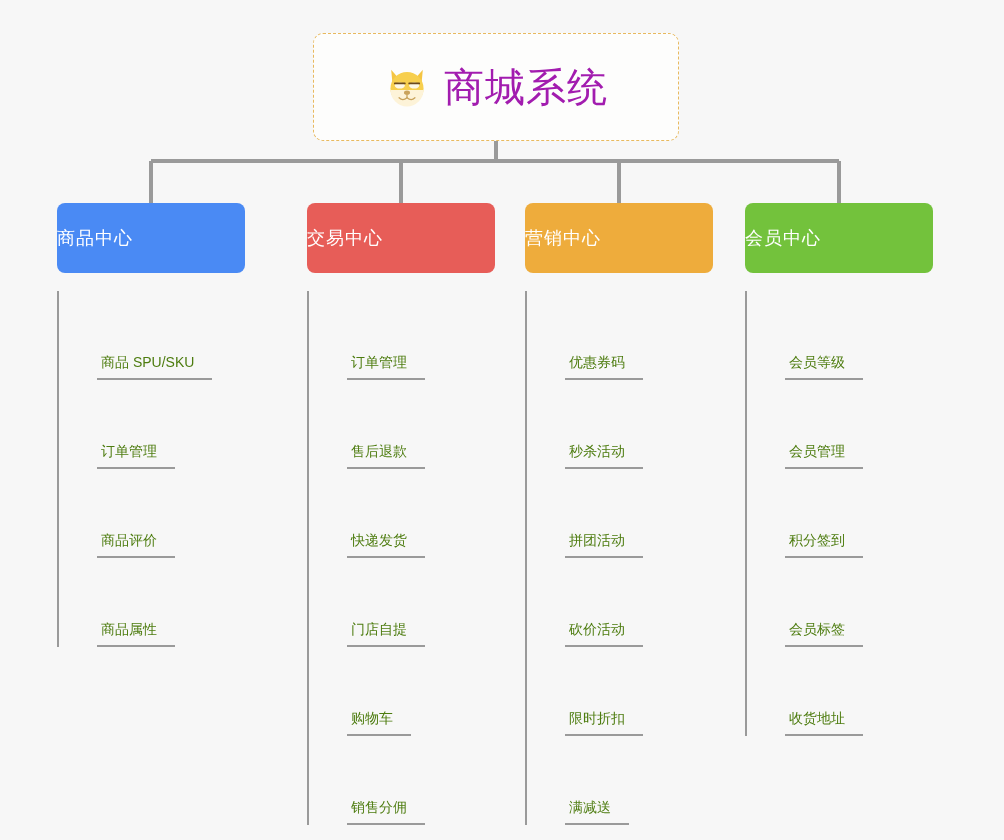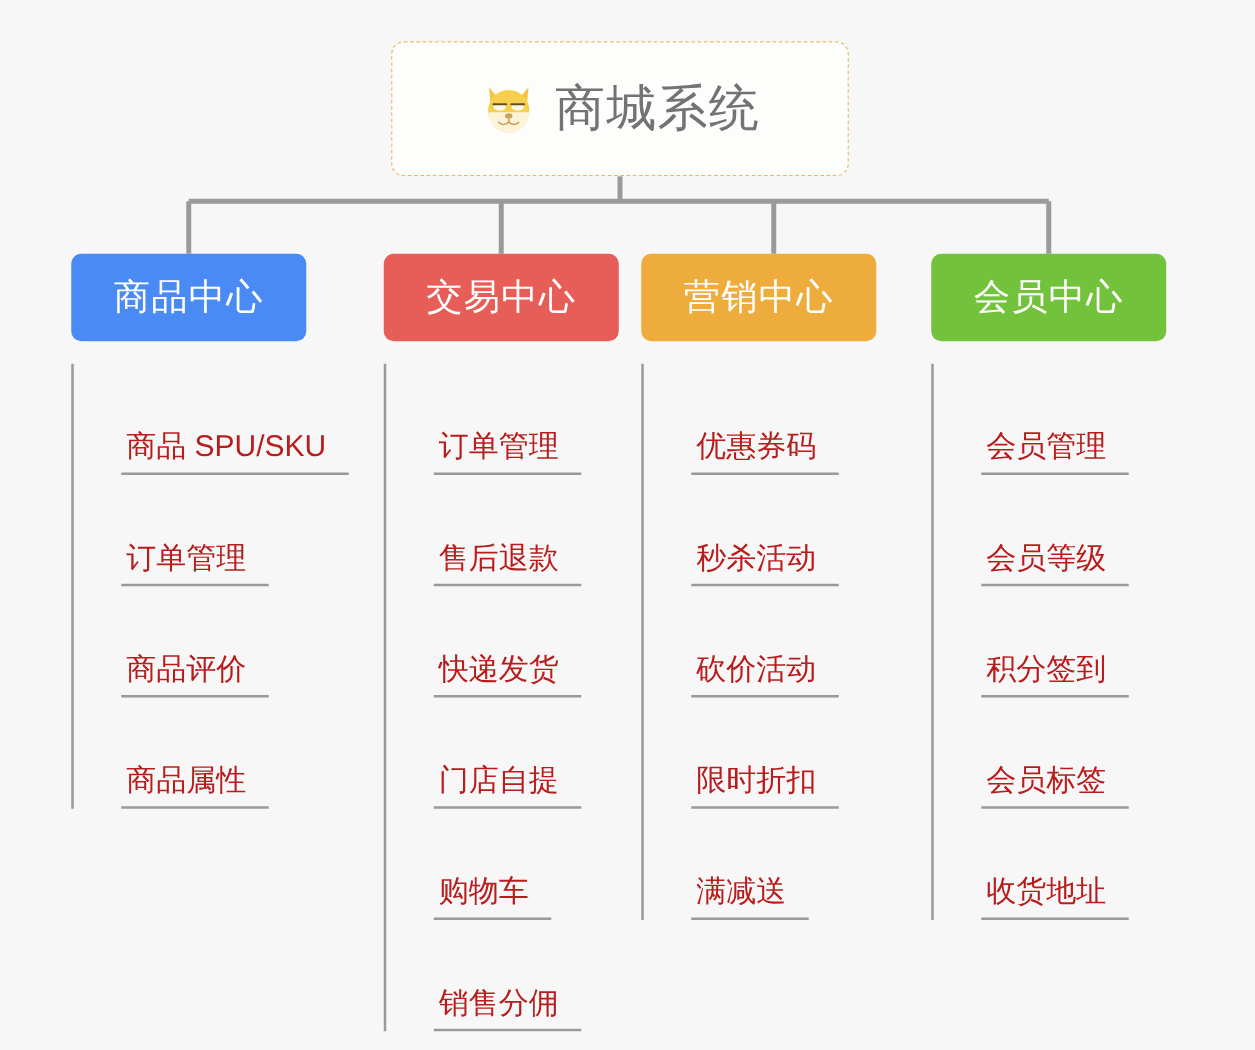--- a/index.html
+++ b/index.html
@@ -47,39 +47,39 @@
   }
   .root-emoji {
     width: 46px;
     height: 46px;
     flex: 0 0 auto;
     display: block;
   }
   .root-title {
     font-size: 40px;
     line-height: 1;
-    color: #737373;
+    color: #a21caf;
     letter-spacing: 1px;
     white-space: nowrap;
   }
 
   
   .column {
     position: absolute;
     top: 203px;
   }
   .cat-header {
     box-sizing: border-box;
     height: 70px;
     border-radius: 8px;
     color: #ffffff;
-    font-size: 29px;
+    font-size: 18px;
     display: flex;
     align-items: center;
-    justify-content: center;
+    justify-content: flex-start;
     letter-spacing: 1px;
     white-space: nowrap;
   }
   .leaf-list {
     position: relative;
     margin-top: 18px;
     padding-left: 2px;
     border-left: 2px solid #9a9a9a;
   }
   .leaf {
@@ -88,30 +88,30 @@
     display: flex;
     align-items: flex-end;
   }
   .leaf-inner {
     display: inline-block;
     margin-left: 36px;
     padding: 0 18px 7px 4px;
     border-bottom: 2px solid #9a9a9a;
   }
   .leaf-label {
-    font-size: 24px;
-    color: #b91c1c;
+    font-size: 14px;
+    color: #4d7c0f;
     white-space: nowrap;
     line-height: 1.1;
   }
 
   
   #col-0 { left: 57px;  width: 188px; }
   #col-1 { left: 307px; width: 188px; }
-  #col-2 { left: 513px; width: 188px; }
+  #col-2 { left: 525px; width: 188px; }
   #col-3 { left: 745px; width: 188px; }
 </style>
 </head>
 <body>
 
 <div id="canvas">
 
   <svg id="wires" viewBox="0 0 1004 840" xmlns="http://www.w3.org/2000/svg">
     <g stroke="#9a9a9a" stroke-width="4" fill="none" stroke-linecap="butt">
       <line x1="496" y1="141" x2="496" y2="161"></line>
@@ -192,43 +192,46 @@
       <span>营销中心</span>
     </div>
     <div class="leaf-list">
       <div class="leaf">
           <span class="leaf-inner"><span class="leaf-label">优惠券码</span></span>
         </div>
       <div class="leaf">
           <span class="leaf-inner"><span class="leaf-label">秒杀活动</span></span>
         </div>
       <div class="leaf">
+          <span class="leaf-inner"><span class="leaf-label">拼团活动</span></span>
+        </div>
+      <div class="leaf">
           <span class="leaf-inner"><span class="leaf-label">砍价活动</span></span>
         </div>
       <div class="leaf">
           <span class="leaf-inner"><span class="leaf-label">限时折扣</span></span>
         </div>
       <div class="leaf">
           <span class="leaf-inner"><span class="leaf-label">满减送</span></span>
         </div>
     </div>
   </div>
 
   <div class="column" id="col-3">
     <div class="cat-header" style="background:#73c23c">
       <span>会员中心</span>
     </div>
     <div class="leaf-list">
       <div class="leaf">
+          <span class="leaf-inner"><span class="leaf-label">会员等级</span></span>
+        </div>
+      <div class="leaf">
           <span class="leaf-inner"><span class="leaf-label">会员管理</span></span>
         </div>
       <div class="leaf">
-          <span class="leaf-inner"><span class="leaf-label">会员等级</span></span>
-        </div>
-      <div class="leaf">
           <span class="leaf-inner"><span class="leaf-label">积分签到</span></span>
         </div>
       <div class="leaf">
           <span class="leaf-inner"><span class="leaf-label">会员标签</span></span>
         </div>
       <div class="leaf">
           <span class="leaf-inner"><span class="leaf-label">收货地址</span></span>
         </div>
     </div>
   </div>

